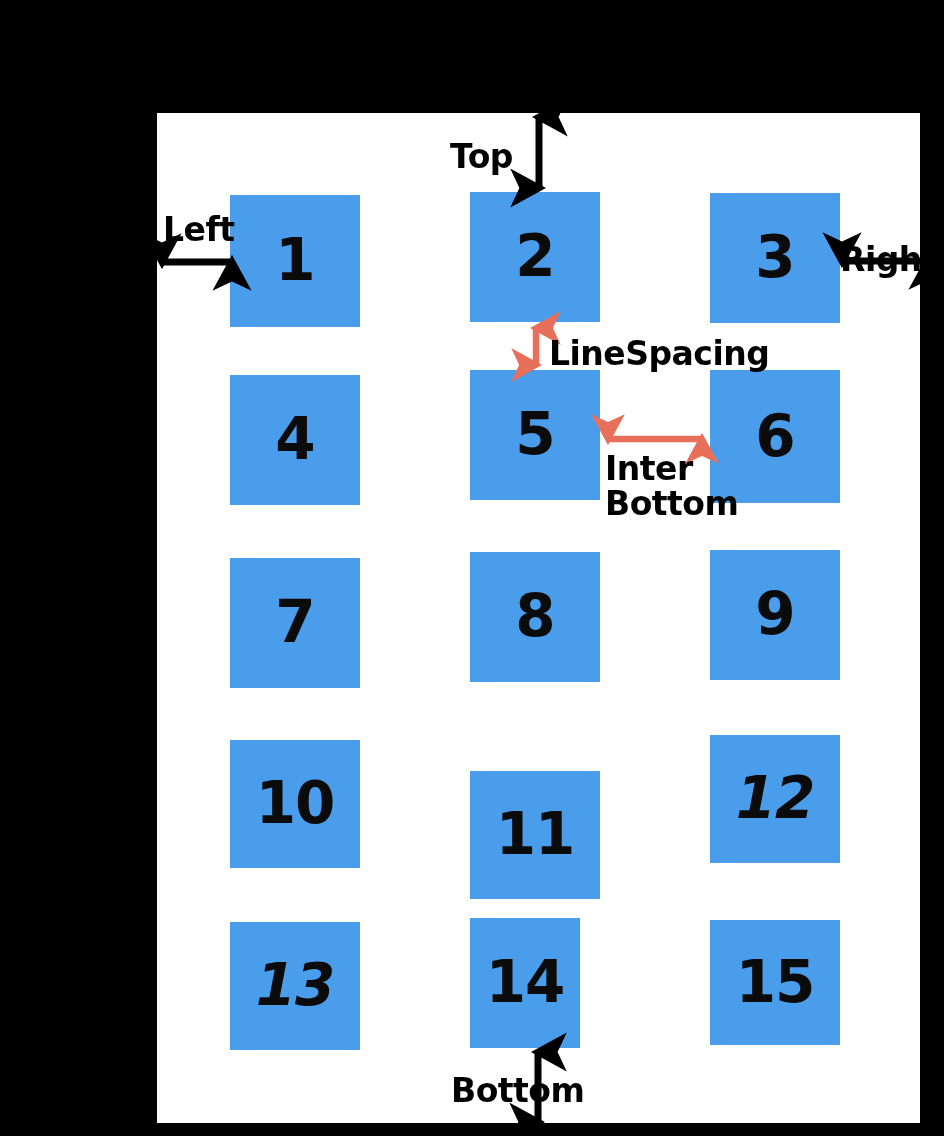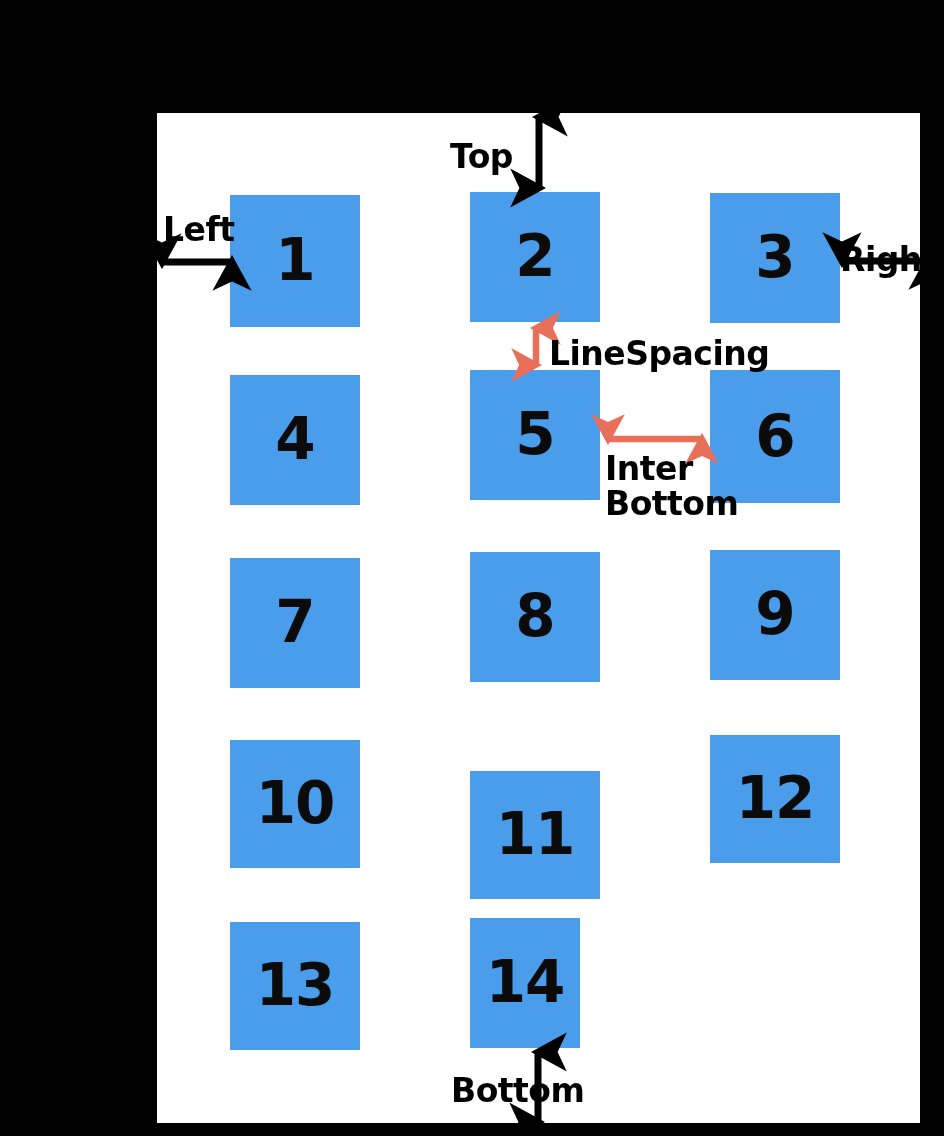--- a/index.html
+++ b/index.html
@@ -117,29 +117,32 @@
   <div class="cell" style="left:710px;top:550px;width:130px;height:130px;">
     <span class="cell-label">9</span>
   </div>
 
   <div class="cell" style="left:230px;top:740px;width:130px;height:128px;justify-content:center;">
     <span class="cell-label">10</span>
   </div>
   <div class="cell" style="left:470px;top:735px;width:130px;height:128px;margin-top:36px;">
     <span class="cell-label">11</span>
   </div>
-  <div class="cell" style="left:710px;top:735px;width:130px;height:128px;">
+  <div class="cell" style="left:710px;top:735px;width:130px;height:128px;font-style:italic;">
     <span class="cell-label">12</span>
   </div>
 
-  <div class="cell" style="left:230px;top:922px;width:130px;height:128px;">
+  <div class="cell" style="left:230px;top:922px;width:130px;height:128px;font-style:italic;">
     <span class="cell-label">13</span>
   </div>
   <div class="cell" style="left:470px;top:918px;width:110px;height:130px;">
     <span class="cell-label">14</span>
+  </div>
+  <div class="cell" style="left:710px;top:920px;width:130px;height:125px;">
+    <span class="cell-label">15</span>
   </div>
 
   <svg id="arrows" viewBox="0 0 944 1136" width="944" height="1136" xmlns="http://www.w3.org/2000/svg">
     <defs>
       <marker id="ah-black-up" viewBox="0 0 12 12" refX="6" refY="2.2" markerWidth="5.6" markerHeight="5.6" orient="auto-start-reverse" markerUnits="strokeWidth">
         <path d="M6 0 L12 11 L6 8.2 L0 11 Z" fill="#000000"></path>
       </marker>
       <marker id="ah-red-up" viewBox="0 0 12 12" refX="6" refY="2.2" markerWidth="5.2" markerHeight="5.2" orient="auto-start-reverse" markerUnits="strokeWidth">
         <path d="M6 0 L12 11 L6 8.2 L0 11 Z" fill="#E8705A"></path>
       </marker>

